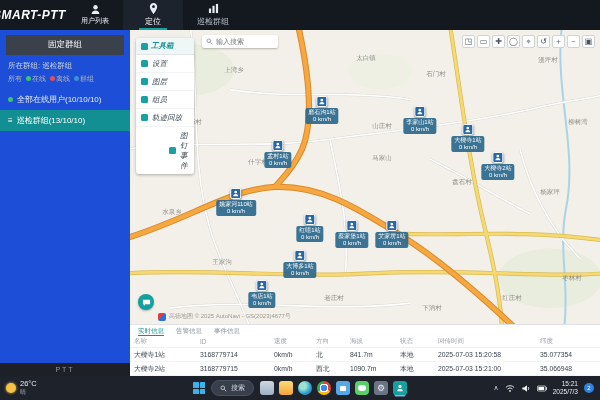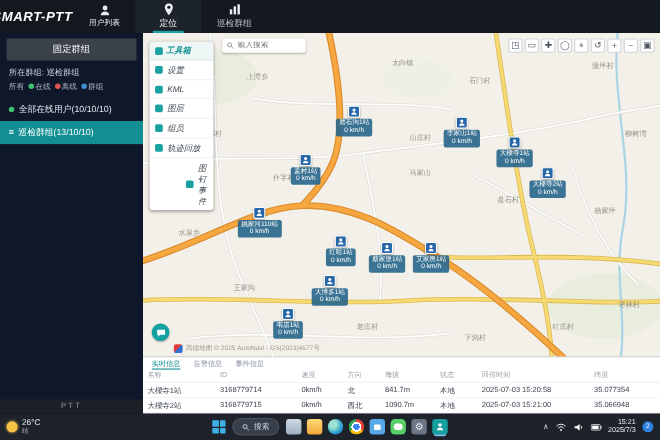--- a/index.html
+++ b/index.html
@@ -18,21 +18,21 @@
   .hdr-ico svg { width:100%; height:100%; }
   .hdr-tabs { display:flex; }
   .hdr-tab { width:60px; display:flex; flex-direction:column; align-items:center;
     justify-content:center; gap:2px; color:#b9c0c9; font-size:8px; position:relative; cursor:pointer; }
   .hdr-tab.active { color:#fff; background:#1d232c; }
   .hdr-tab.active:after { content:""; position:absolute; bottom:0; left:16px; right:16px;
     height:2px; background:#18a2a2; }
 
   
   .body { flex:1; display:flex; min-height:0; }
-  .sidebar { flex:0 0 130px; background:#0f172a; color:#dfe3e9; position:relative; }
+  .sidebar { flex:0 0 130px; background:#1d4ed8; color:#dfe3e9; position:relative; }
   .side-head { margin:5px 6px 0; background:#3a414b; text-align:center; font-size:8.5px;
     padding:4px 0; color:#fff; }
   .current-group { font-size:7.5px; color:#cdd3da; padding:6px 8px 3px; }
   .filters { display:flex; align-items:center; gap:4px; font-size:7px; color:#aeb6c0;
     padding:0 8px 5px; }
   .fdot { width:5px; height:5px; border-radius:50%; display:inline-block; margin-right:1px; }
   .group-item { display:flex; align-items:center; gap:4px; font-size:8px; padding:5px 8px;
     color:#e6eaef; cursor:pointer; }
   .group-item.active { background:#128f92; color:#fff; }
   .gdot { width:5px; height:5px; border-radius:50%; display:inline-block; }
@@ -397,24 +397,20 @@
 
         <div class="toolbox">
           <div class="toolbox-head">
             <span class="tb-ico"></span>
             <span>工具箱</span>
           </div>
           <div id="toolbox-items">
               <div class="tb-row">
                 <span class="tb-ico"></span>
                 <span>设置</span>
-              </div>
-              <div class="tb-row">
-                <span class="tb-ico"></span>
-                <span>KML</span>
               </div>
               <div class="tb-row">
                 <span class="tb-ico"></span>
                 <span>图层</span>
               </div>
               <div class="tb-row">
                 <span class="tb-ico"></span>
                 <span>组员</span>
               </div>
               <div class="tb-row">

